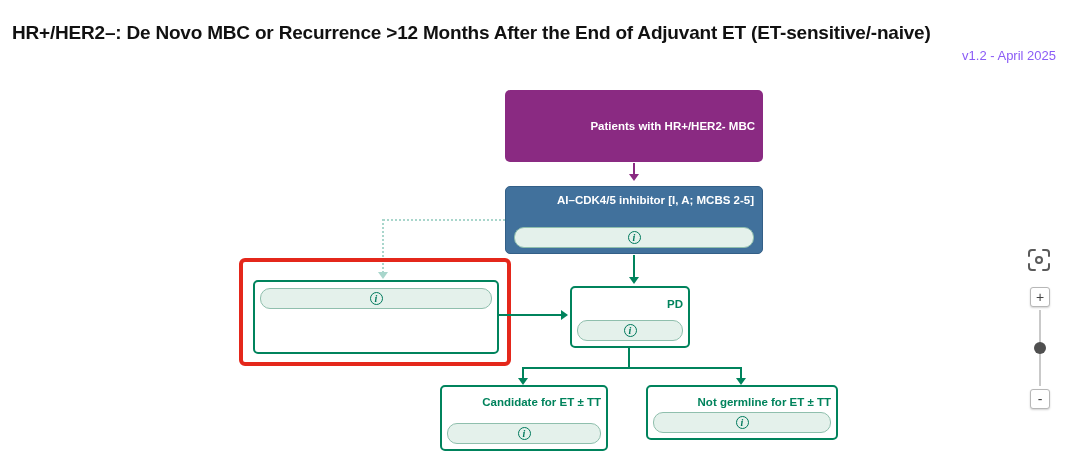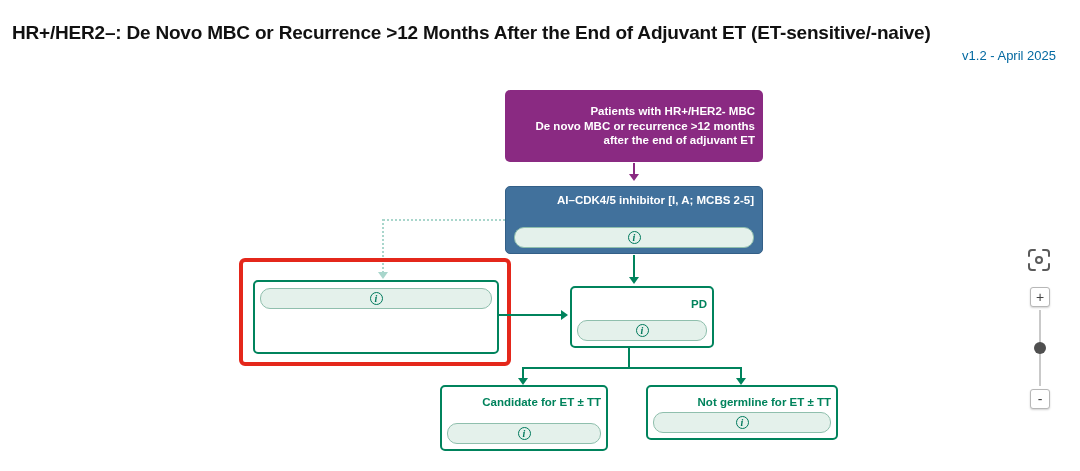--- a/index.html
+++ b/index.html
@@ -4,42 +4,42 @@
 <style>
   html,body{margin:0;padding:0;background:#ffffff;}
   .screen{
     position:relative;width:1080px;height:471px;background:#ffffff;
     font-family:"Liberation Sans",sans-serif;overflow:hidden;
   }
   .page-title{
     position:absolute;left:12px;top:22px;font-size:19px;font-weight:bold;
     color:#111;letter-spacing:-0.2px;white-space:nowrap;
   }
-  .version{position:absolute;right:24px;top:48px;font-size:13px;color:#0369a1;}
+  .version{position:absolute;right:24px;top:48px;font-size:13px;color:#8b5cf6;}
 
   
   .node{position:absolute;box-sizing:border-box;border-radius:5px;text-align:right;}
   .purple-box{
     left:505px;top:90px;width:258px;height:72px;background:#8A2A82;color:#fff;
     font-weight:bold;font-size:11.5px;line-height:1.3;padding:4px 8px;
     display:flex;flex-direction:column;justify-content:center;
   }
   .blue-box{
     left:505px;top:186px;width:258px;height:68px;background:#41719C;
     border:1px solid #335F87;color:#fff;font-weight:bold;font-size:11.5px;
     line-height:1.3;padding:6px 8px;
   }
   .blue-box .info-pill{position:absolute;left:8px;right:8px;bottom:5px;}
   .gbox{
     background:#fff;border:2px solid #00835C;color:#00835C;font-weight:bold;
     font-size:11.5px;line-height:1.3;display:flex;flex-direction:column;
     justify-content:space-between;padding:6px 5px 5px;
   }
   .testing-box{left:253px;top:280px;width:246px;height:74px;}
-  .pd-box{left:570px;top:286px;width:144px;height:62px;}
+  .pd-box{left:570px;top:286px;width:120px;height:62px;}
   .cand-box{left:440px;top:385px;width:168px;height:66px;}
   .notcand-box{left:646px;top:385px;width:192px;height:55px;}
 
   .info-pill{
     background:#E4F1EB;border:1px solid #8FBFAD;border-radius:10px;height:19px;
     display:flex;align-items:center;justify-content:center;flex:none;cursor:pointer;
   }
   .info-icon{
     width:13px;height:13px;border:1.5px solid #00795C;border-radius:50%;
     color:#00795C;font-size:10px;font-weight:bold;font-style:italic;
@@ -84,21 +84,20 @@
 </head>
 <body>
 
 <div class="screen">
 
   <div class="page-title">HR+/HER2–: De Novo MBC or Recurrence &gt;12 Months After the End of Adjuvant ET (ET-sensitive/-naive)</div>
   <div class="version">v1.2 - April 2025</div>
 
   <div class="node purple-box">
     <span>Patients with HR+/HER2- MBC</span>
-    <span>De novo MBC or recurrence &gt;12 months after the end of adjuvant ET</span>
   </div>
 
   <div class="vline purple-line" style="left:633px;top:163px;height:12px;"></div>
   <div class="arrow-down arrow-purple" style="left:629px;top:174px;"></div>
 
   <div class="node blue-box">
     <span style="display:block">AI–CDK4/5 inhibitor [I, A; MCBS 2-5]</span>
     <span class="info-pill">
       <span class="info-icon">i</span>
     </span>

